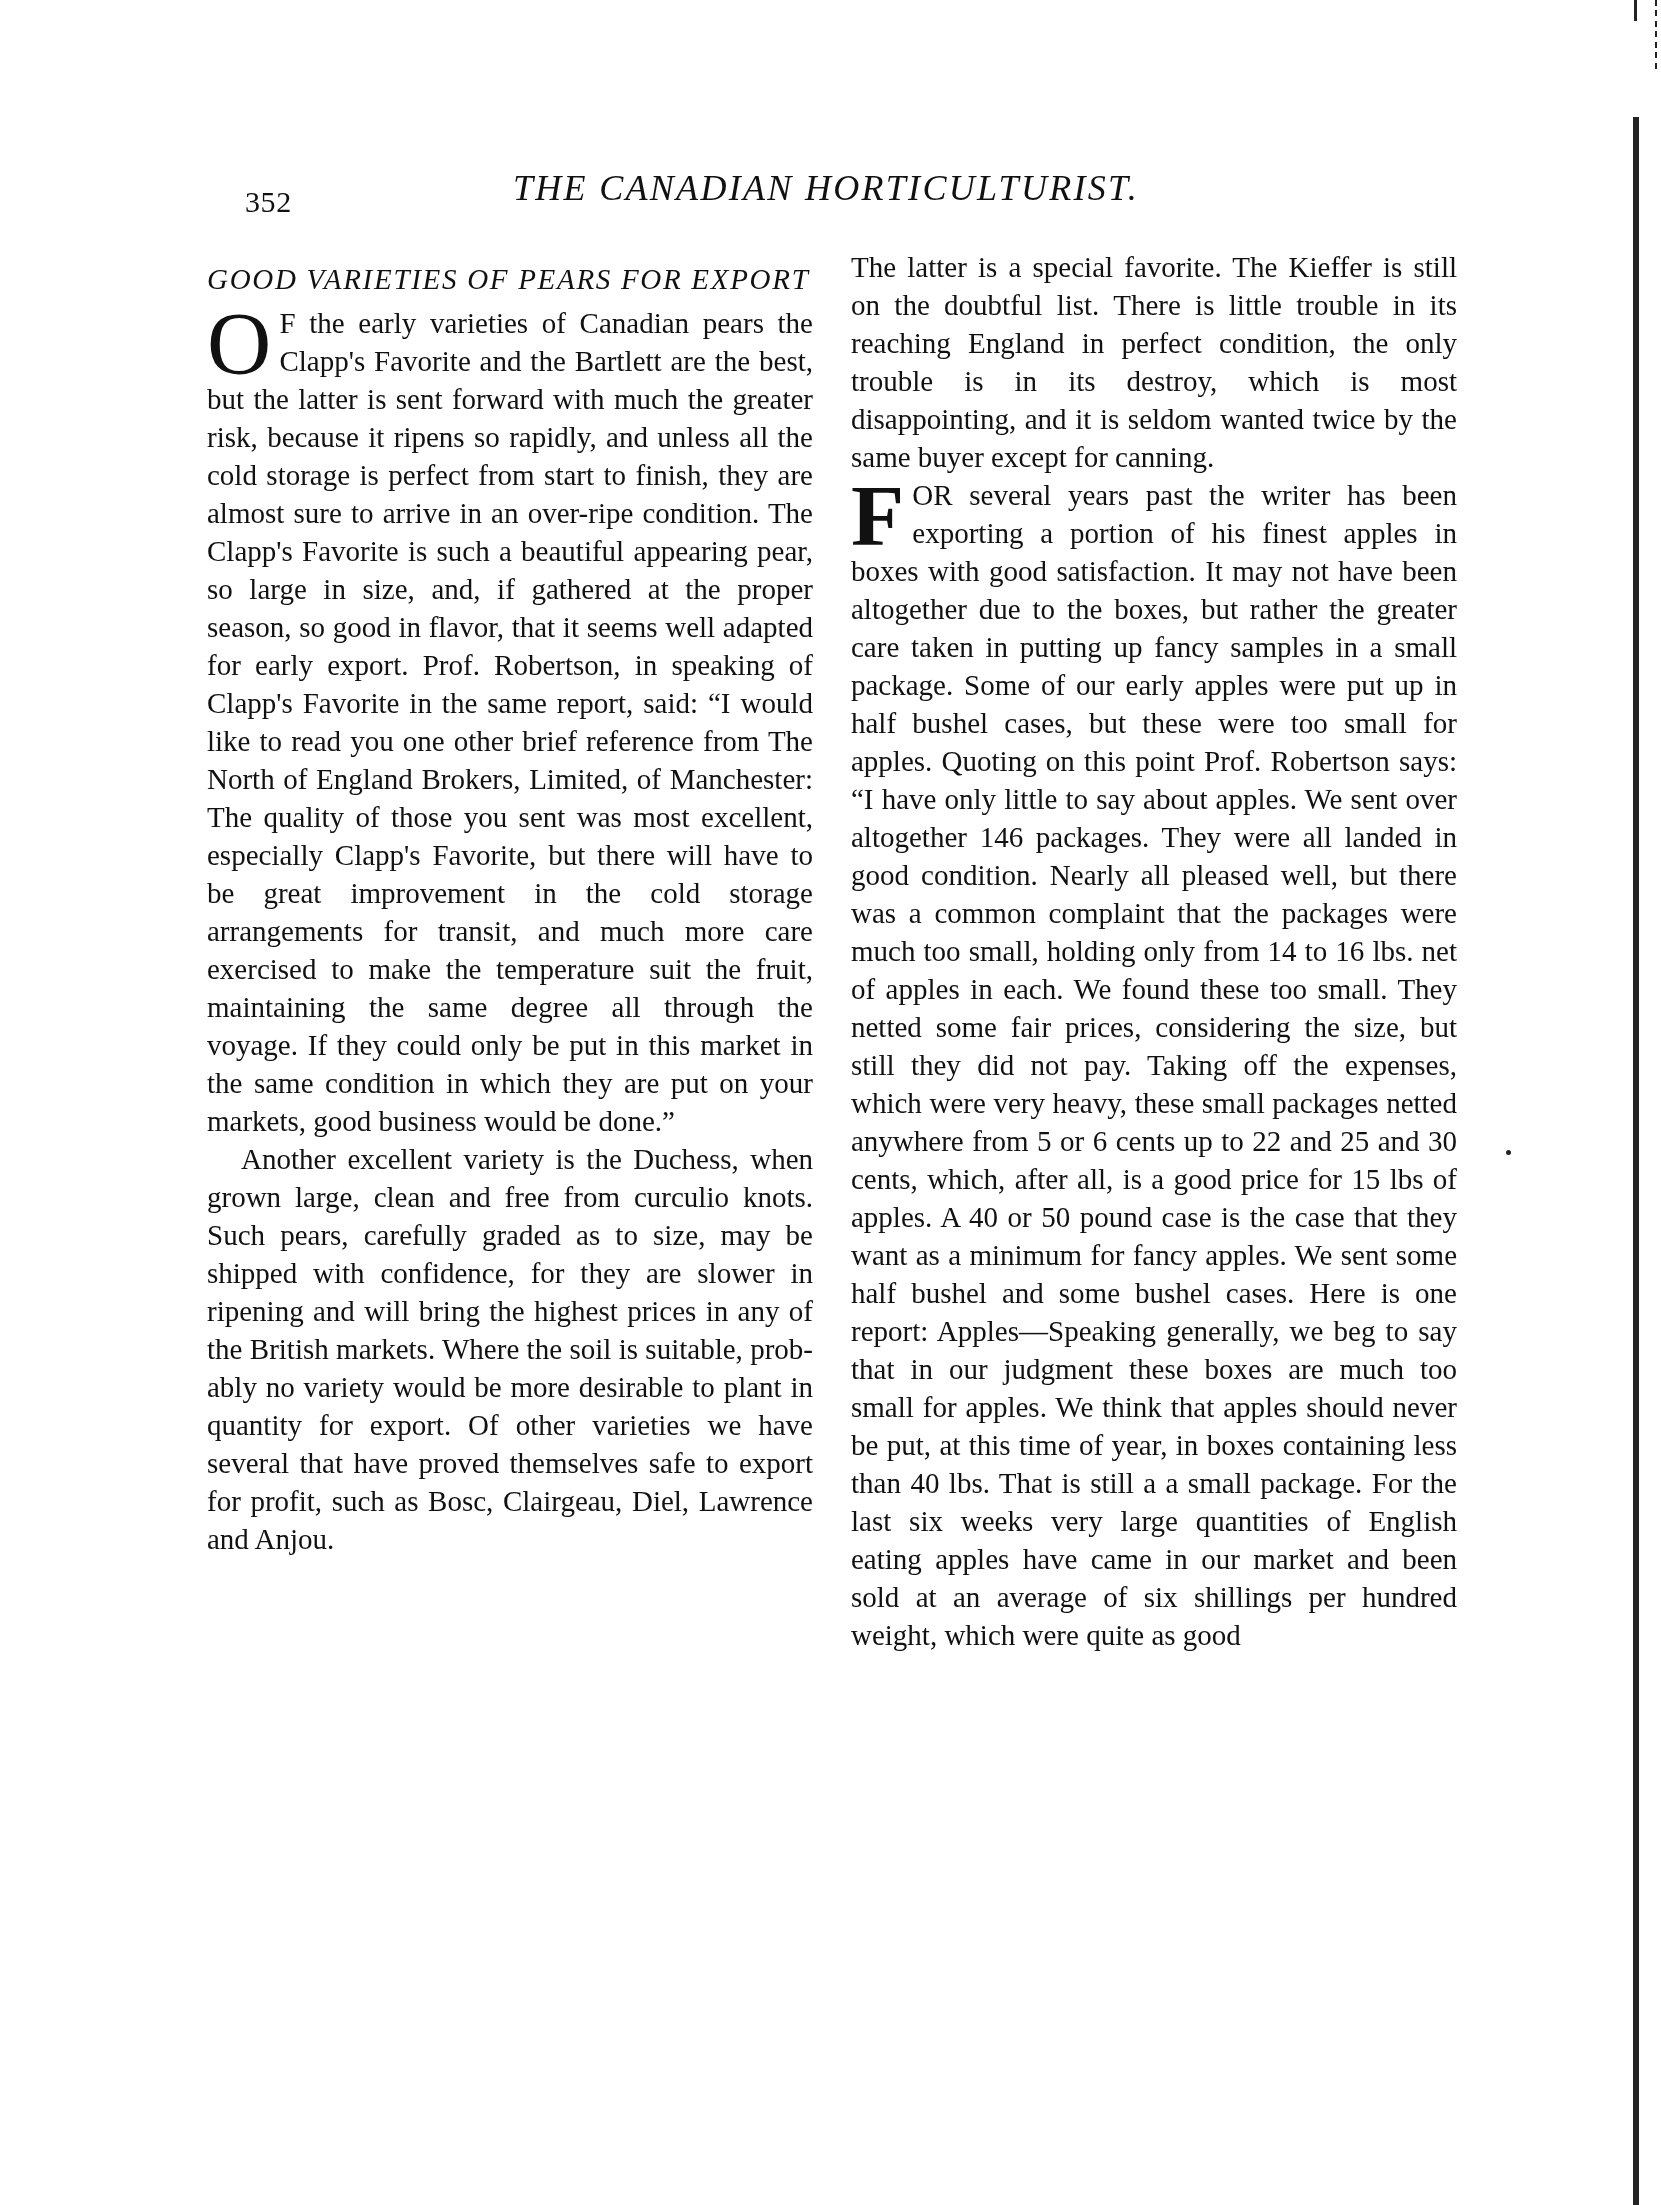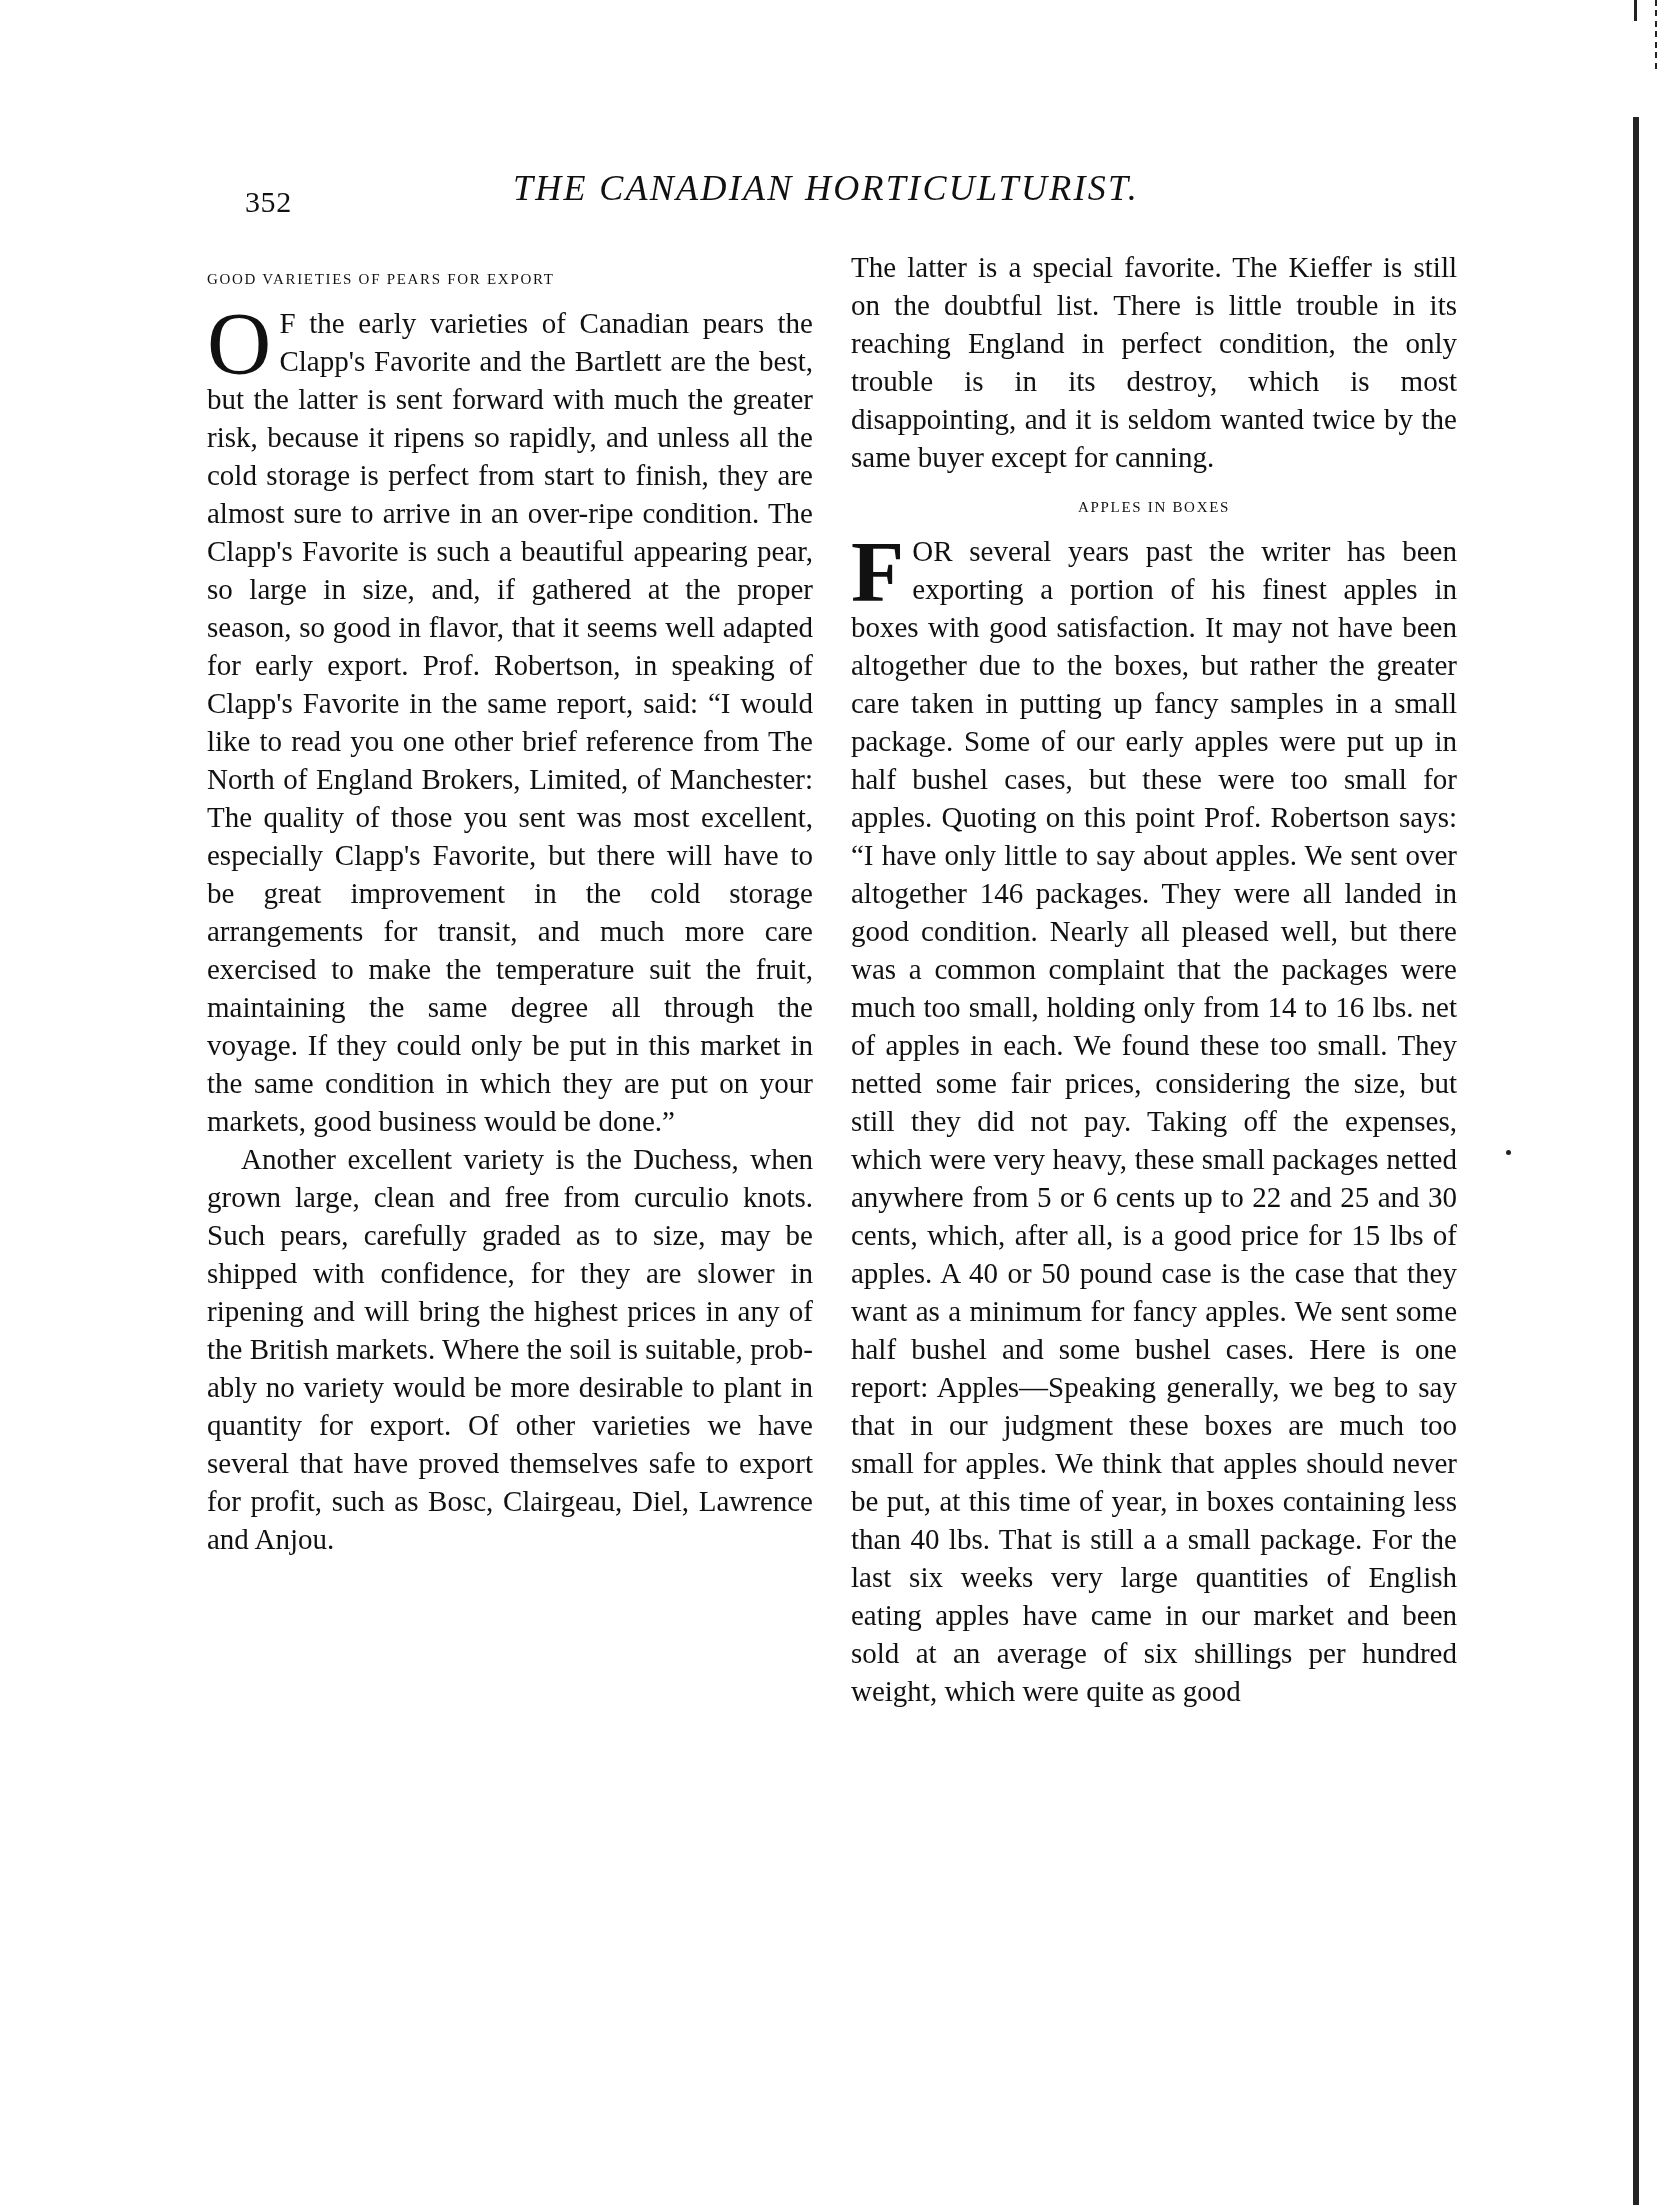--- a/index.html
+++ b/index.html
@@ -4,21 +4,21 @@
 <style>
   html,body{margin:0;padding:0;background:#ffffff;}
   body{width:1661px;height:2205px;position:relative;overflow:hidden;font-family:"Liberation Serif","DejaVu Serif",serif;color:#111;}
   .page-number{position:absolute;left:205px;top:185px;font-size:30px;letter-spacing:0.6px;margin-left:40px;}
   .running-head{position:absolute;left:513px;top:167px;font-size:36px;font-style:italic;letter-spacing:2.3px;white-space:nowrap;}
   .col{position:absolute;top:248px;width:606px;font-size:29px;line-height:38px;text-align:justify;hyphens:manual;}
   .col.left{left:207px;}
   .col.right{left:851px;}
   .col p{margin:0;}
   .col p.indent{text-indent:34px;}
-  .heading{font-size:15px;letter-spacing:1.7px;text-transform:uppercase;margin:14px 0 7px 0;line-height:35px;white-space:nowrap;}
+  .heading{font-size:29px;letter-spacing:1.7px;text-transform:uppercase;margin:14px 0 7px 0;line-height:35px;white-space:nowrap;font-style:italic;}
   .heading.center{text-align:center;}
   .heading.left-aligned{text-align:left;}
   .dropcap{float:left;font-size:89px;line-height:69px;margin:4.7px 8.2px 0 0;font-weight:normal;}
   .dropcap.f{font-weight:bold;font-size:87px;}
   .smallcaps{font-variant:small-caps;}
   .scan-edge{position:absolute;left:1633px;top:117px;width:5.8px;height:2089px;background:#111;opacity:.92;}
   .scan-edge-top{position:absolute;left:1634px;top:0;width:2.9px;height:21px;background:#222;}
   .scan-dash{position:absolute;left:1655px;top:0;width:2.3px;height:70px;background:repeating-linear-gradient(#222 0 5.8px,transparent 5.8px 10.5px);}
   .speck{position:absolute;left:1506px;top:1150px;width:5.2px;height:5.2px;border-radius:50%;background:#222;}
 </style>
@@ -30,21 +30,20 @@
   <span class="running-head">THE CANADIAN HORTICULTURIST.</span>
 
   <div class="col left">
     <div class="heading left-aligned">Good Varieties of Pears for Export</div>
     <p><span class="dropcap">O</span><span class="smallcaps">F</span><span> the early varieties of Canadian pears the Clapp's Favorite and the Bartlett are the best, but the latter is sent forward with much the greater risk, because it ripens so rapidly, and unless all the cold stor­age is perfect from start to finish, they are almost sure to arrive in an over-ripe condition. The Clapp's Favorite is such a beautiful appearing pear, so large in size, and, if gathered at the proper season, so good in flavor, that it seems well adapted for early export. Prof. Robertson, in speak­ing of Clapp's Favorite in the same report, said: “I would like to read you one other brief reference from The North of England Brokers, Limited, of Manchester: The quality of those you sent was most excellent, especially Clapp's Favorite, but there will have to be great improvement in the cold storage arrangements for transit, and much more care exercised to make the temperature suit the fruit, maintaining the same degree all through the voyage. If they could only be put in this market in the same condition in which they are put on your markets, good business would be done.”</span></p>
     <p class="indent">Another excellent variety is the Duchess, when grown large, clean and free from cur­culio knots. Such pears, carefully graded as to size, may be shipped with confidence, for they are slower in ripening and will bring the highest prices in any of the British markets. Where the soil is suitable, prob­ably no variety would be more desirable to plant in quantity for export. Of other var­ieties we have several that have proved themselves safe to export for profit, such as Bosc, Clairgeau, Diel, Lawrence and Anjou.</p>
   </div>
 
   <div class="col right">
     <p>The latter is a special favorite. The Kieffer is still on the doubtful list. There is little trouble in its reaching England in perfect condition, the only trouble is in its destroy, which is most disappointing, and it is sel­dom wanted twice by the same buyer except for canning.</p>
-    <div class="heading center">Apples in Boxes</div>
     <p><span class="dropcap f">F</span><span class="smallcaps">OR</span><span> several years past the writer has been exporting a portion of his finest apples in boxes with good satisfaction. It may not have been altogether due to the boxes, but rather the greater care taken in putting up fancy samples in a small package. Some of our early apples were put up in half bushel cases, but these were too small for apples. Quoting on this point Prof. Robertson says: “I have only little to say about apples. We sent over altogether 146 packages. They were all landed in good condition. Nearly all pleased well, but there was a common complaint that the packages were much too small, holding only from 14 to 16 lbs. net of apples in each. We found these too small. They netted some fair prices, considering the size, but still they did not pay. Taking off the ex­penses, which were very heavy, these small packages netted anywhere from 5 or 6 cents up to 22 and 25 and 30 cents, which, after all, is a good price for 15 lbs of apples. A 40 or 50 pound case is the case that they want as a minimum for fancy apples. We sent some half bushel and some bushel cases. Here is one report: Apples—Speak­ing generally, we beg to say that in our judgment these boxes are much too small for apples. We think that apples should never be put, at this time of year, in boxes containing less than 40 lbs. That is still a a small package. For the last six weeks very large quantities of English eating apples have came in our market and been sold at an average of six shillings per hundred weight, which were quite as good</span></p>
   </div>
 
   <div class="scan-edge-top"></div>
   <div class="scan-dash"></div>
   <div class="scan-edge"></div>
   <div class="speck"></div>
 </div>
 
 

